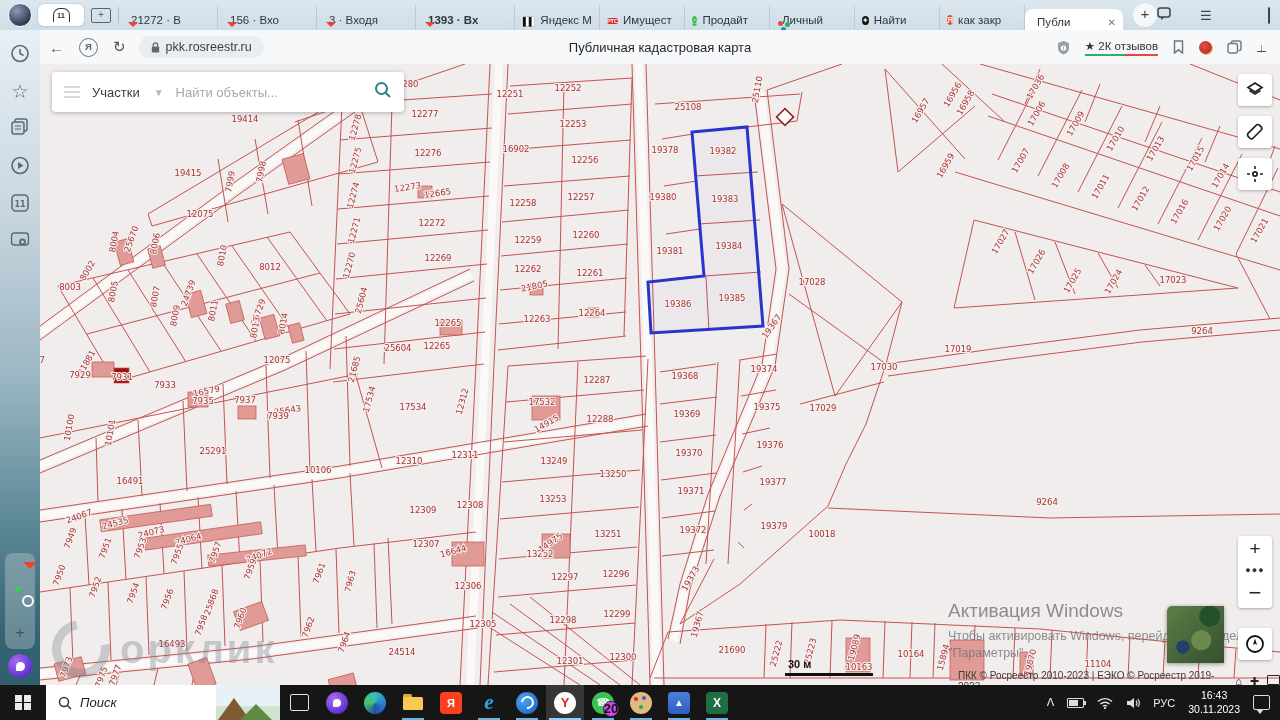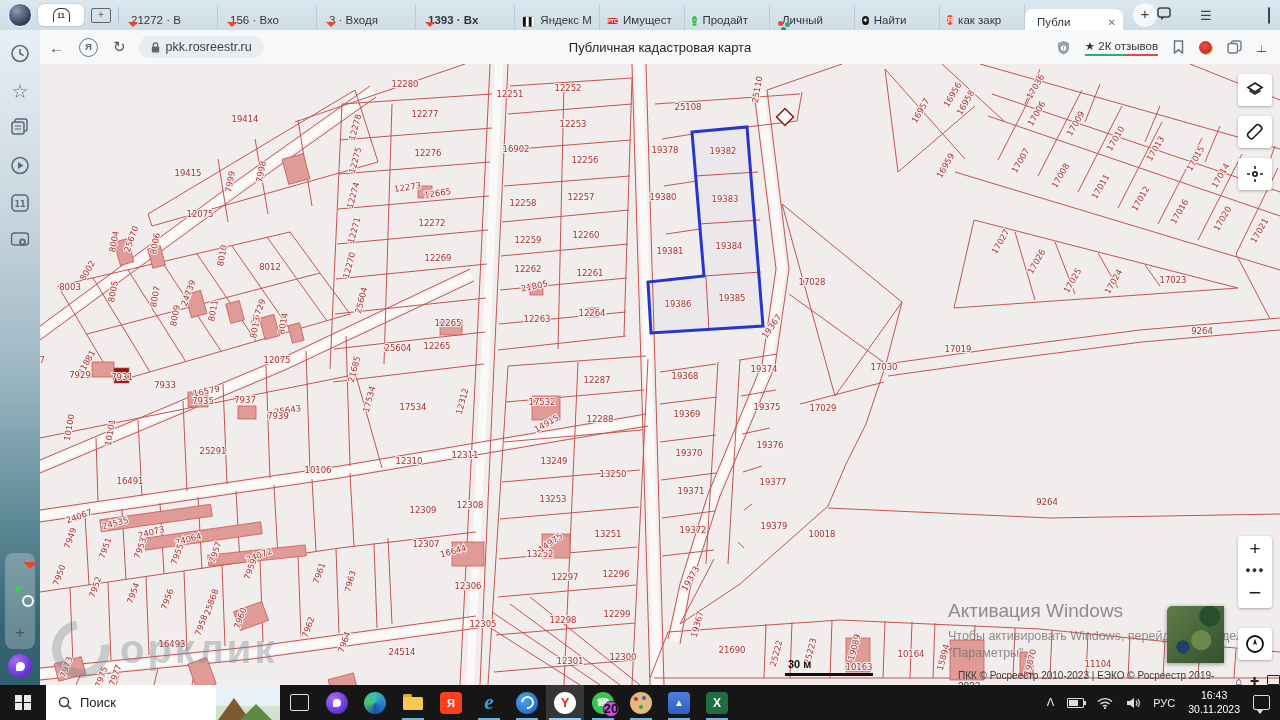--- a/index.html
+++ b/index.html
@@ -84,21 +84,21 @@
   .scalelabel{position:absolute;left:748px;top:594px;font-size:11px;font-weight:bold;color:#111;z-index:4;}
   .scalebar{position:absolute;left:745px;top:609px;width:88px;height:3px;background:#111;z-index:4;}
   .mapwm{position:absolute;left:12px;top:556px;display:flex;align-items:center;gap:10px;z-index:3;color:rgba(120,132,142,.38);}
   .mapwm .ring{width:40px;height:40px;border:9px solid rgba(120,132,142,.34);border-top-color:transparent;border-radius:50%;transform:rotate(35deg);}
   .mapwm .wt{font-size:40px;font-weight:bold;letter-spacing:3px;}
   
   #taskbar{position:absolute;left:0;top:685px;width:1280px;height:35px;background:#161616;display:flex;align-items:stretch;z-index:10;}
   .startbtn{width:46px;display:flex;align-items:center;justify-content:center;}
   .winlogo{display:grid;grid-template-columns:7px 7px;grid-template-rows:7px 7px;gap:1.5px;}
   .winlogo i{background:#e8eaec;}
-  .tsearch{width:234px;background:#fff;display:flex;align-items:center;position:relative;overflow:hidden;}
+  .tsearch{width:234px;background:#fff;display:flex;align-items:center;position:relative;overflow:hidden;font-style:italic;}
   .tsearch .ph{font-size:13px;color:#1d1d1d;margin-left:8px;}
   .mountains{position:absolute;right:0;top:0;width:64px;height:35px;background:linear-gradient(180deg,#e8f1f6 0 60%,#cfe3cf 60%);}
   .mountains i{position:absolute;bottom:0;border-left:16px solid transparent;border-right:16px solid transparent;}
   .m1{left:2px;border-bottom:22px solid #7d5a33;}
   .m2{left:24px;border-bottom:16px solid #5f8a43;}
   .taskicons{display:flex;align-items:center;}
   .tbi{width:38px;height:35px;display:flex;align-items:center;justify-content:center;position:relative;}
   .tbi .runline{position:absolute;bottom:0;left:8px;right:8px;height:2.5px;background:#6fb3e0;}
   .tbi.activeapp{background:rgba(255,255,255,.14);}
   .tbi.activeapp .runline{background:#8fd0ff;left:3px;right:3px;}
@@ -682,20 +682,36 @@
         <text transform="translate(739,590) rotate(-75)" font-size="8.5" text-anchor="middle" fill="#a83430" stroke="#f6f1f1" stroke-width="2.2" paint-order="stroke">25222</text>
         <text transform="translate(773,588) rotate(-75)" font-size="8.5" text-anchor="middle" fill="#a83430" stroke="#f6f1f1" stroke-width="2.2" paint-order="stroke">25223</text>
         <text transform="translate(817,584) rotate(-75)" font-size="8.5" text-anchor="middle" fill="#a83430" stroke="#f6f1f1" stroke-width="2.2" paint-order="stroke">19089</text>
         <text transform="translate(819,606) rotate(0)" font-size="8.5" text-anchor="middle" fill="#a83430" stroke="#f6f1f1" stroke-width="2.2" paint-order="stroke">10163</text>
         <text transform="translate(871,593) rotate(0)" font-size="8.5" text-anchor="middle" fill="#a83430" stroke="#f6f1f1" stroke-width="2.2" paint-order="stroke">10164</text>
         <text transform="translate(906,594) rotate(-75)" font-size="8.5" text-anchor="middle" fill="#a83430" stroke="#f6f1f1" stroke-width="2.2" paint-order="stroke">15894</text>
         <text transform="translate(993,599) rotate(-75)" font-size="8.5" text-anchor="middle" fill="#a83430" stroke="#f6f1f1" stroke-width="2.2" paint-order="stroke">19870</text>
         <text transform="translate(1058,603) rotate(0)" font-size="8.5" text-anchor="middle" fill="#a83430" stroke="#f6f1f1" stroke-width="2.2" paint-order="stroke">11104</text>
       </svg>
 
+    <div class="searchbar">
+      <span class="burger">
+          <i></i>
+          <i></i>
+          <i></i>
+        </span>
+      <span class="cat">Участки</span>
+      <span class="chev">▼</span>
+      <input placeholder="Найти объекты..." style="">
+      <span class="sicon">
+        <svg width="18" height="18" viewBox="0 0 18 18">
+            <circle cx="7.5" cy="7.5" r="5.5" fill="none" stroke="#2a7f8d" stroke-width="2"></circle>
+            <path d="M11.5 11.5 L16 16" stroke="#2a7f8d" stroke-width="2"></path>
+          </svg>
+      </span>
+    </div>
 
     <div class="mtool" style="top:10px">
       <svg width="18" height="18" viewBox="0 0 18 18">
           <path d="M9 2 L16 6.5 L9 11 L2 6.5 Z" fill="none" stroke="#222" stroke-width="1.7"></path>
           <path d="M3.5 9.5 L9 13 L14.5 9.5" fill="none" stroke="#222" stroke-width="1.7"></path>
         </svg>
     </div>
     <div class="mtool" style="top:52px">
       <svg width="18" height="18" viewBox="0 0 18 18">
           <rect x="5" y="1" width="7" height="16" rx="2.5" fill="none" stroke="#222" stroke-width="1.7" transform="rotate(45 9 9)"></rect>

